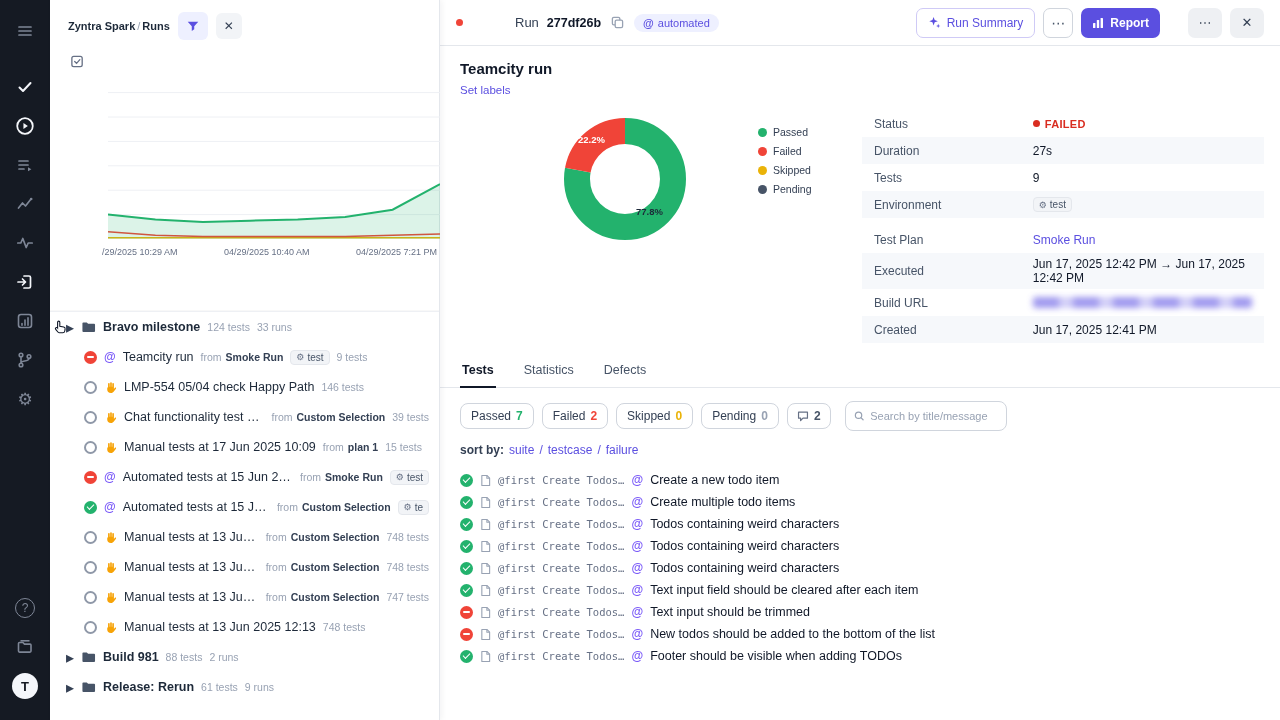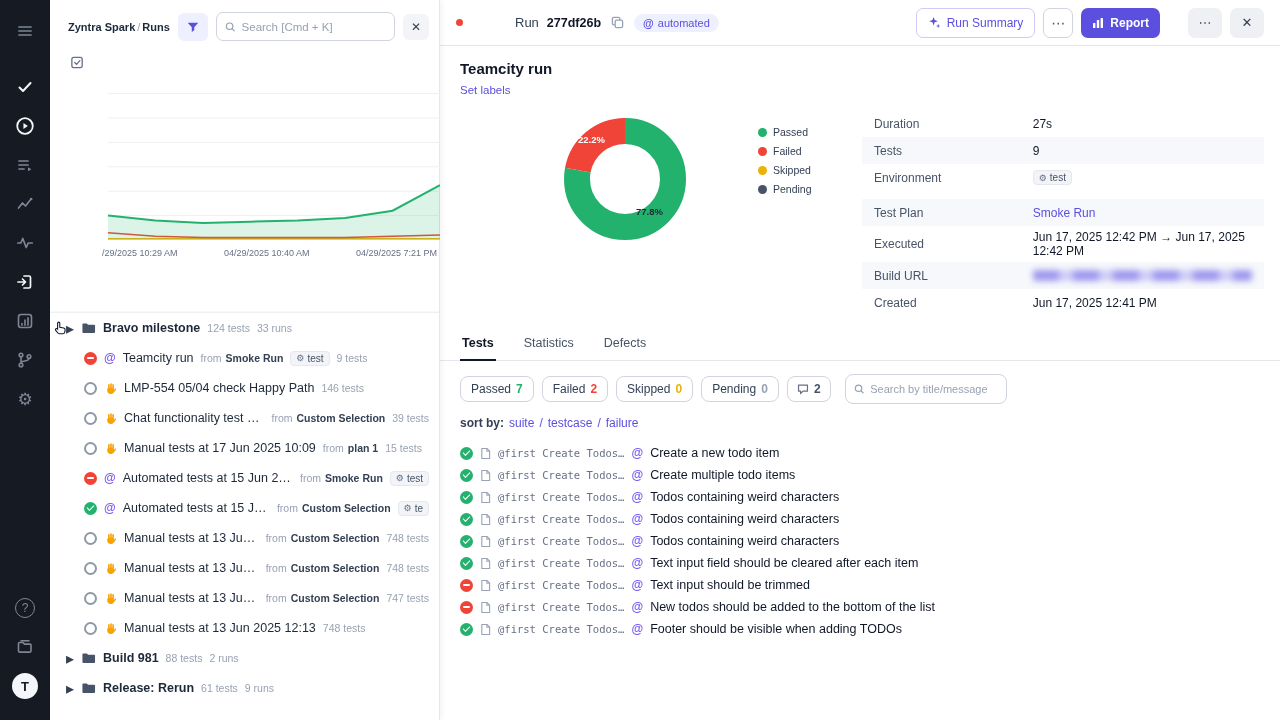--- a/index.html
+++ b/index.html
@@ -212,27 +212,20 @@
 <section class="panel">
   <div class="phead">
     <div class="ptitle">
       <span>Zyntra Spark</span><span class="sep">/</span><span>Runs</span>
     </div>
     <button class="fbtn">
       <svg width="14" height="14" viewBox="0 0 16 16" fill="#5b4fe0">
           <path d="M2 3h12l-4.6 5.2v3.6l-2.8 1.9V8.2z"></path>
         </svg>
     </button>
-    <div class="psearch">
-      <svg width="12" height="12" viewBox="0 0 14 14" fill="none" stroke="#98a2b3" stroke-width="1.6" stroke-linecap="round">
-          <circle cx="6" cy="6" r="4.2"></circle>
-          <path d="M9.4 9.4l2.6 2.6"></path>
-        </svg>
-      <input type="text" placeholder="Search [Cmd + K]" style="">
-    </div>
     <button class="pclose">
         <span>✕</span>
       </button>
   </div>
 
   <div class="ptabs">
     <span class="sel-ic">
       <svg width="15" height="15" viewBox="0 0 16 16" fill="none" stroke="currentColor" stroke-width="1.4" stroke-linecap="round">
           <rect x="2" y="2.5" width="11" height="11" rx="2"></rect>
           <path d="M5 8l2 2 3.5-4"></path>
@@ -579,20 +572,30 @@
 
           <div class="litem">
             <span class="ldot" style="background: rgb(71, 84, 103);"></span>
             <span class="ltext">Pending</span>
           </div>
         </div>
     </div>
 
     <div class="infotable">
 
+        <div class="irow">
+          <div class="ilabel">Status</div>
+          <div class="ival">
+            <span class="status-failed">
+              <i></i>
+              <b>FAILED</b>
+            </span>
+
+          </div>
+        </div>
 
         <div class="irow">
           <div class="ilabel">Duration</div>
           <div class="ival">
 
             <span>27s</span>
 
           </div>
         </div>
 

